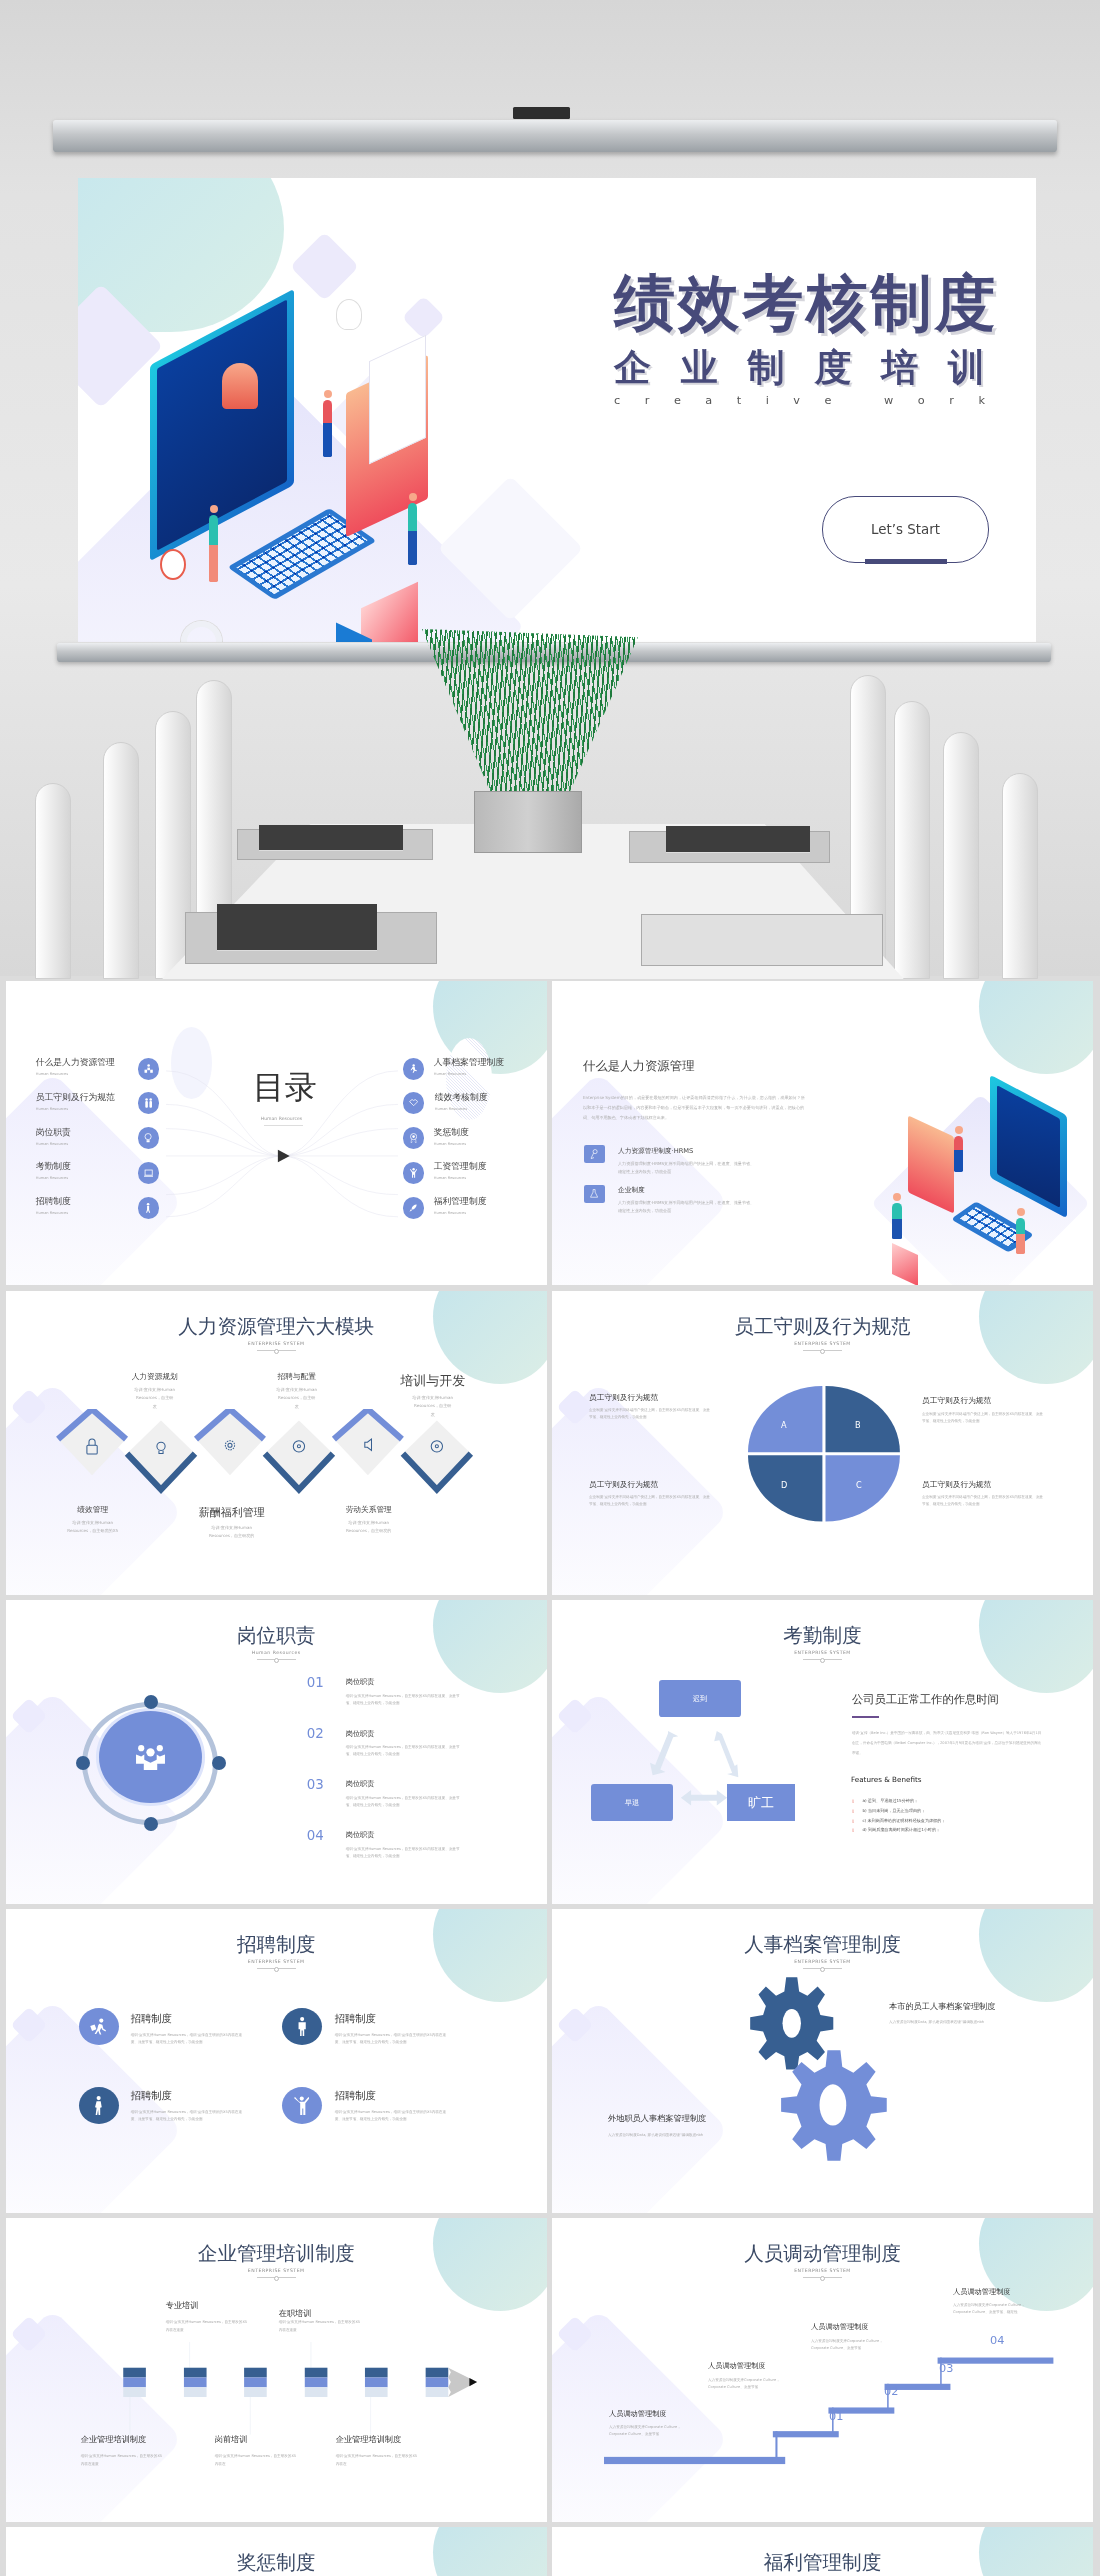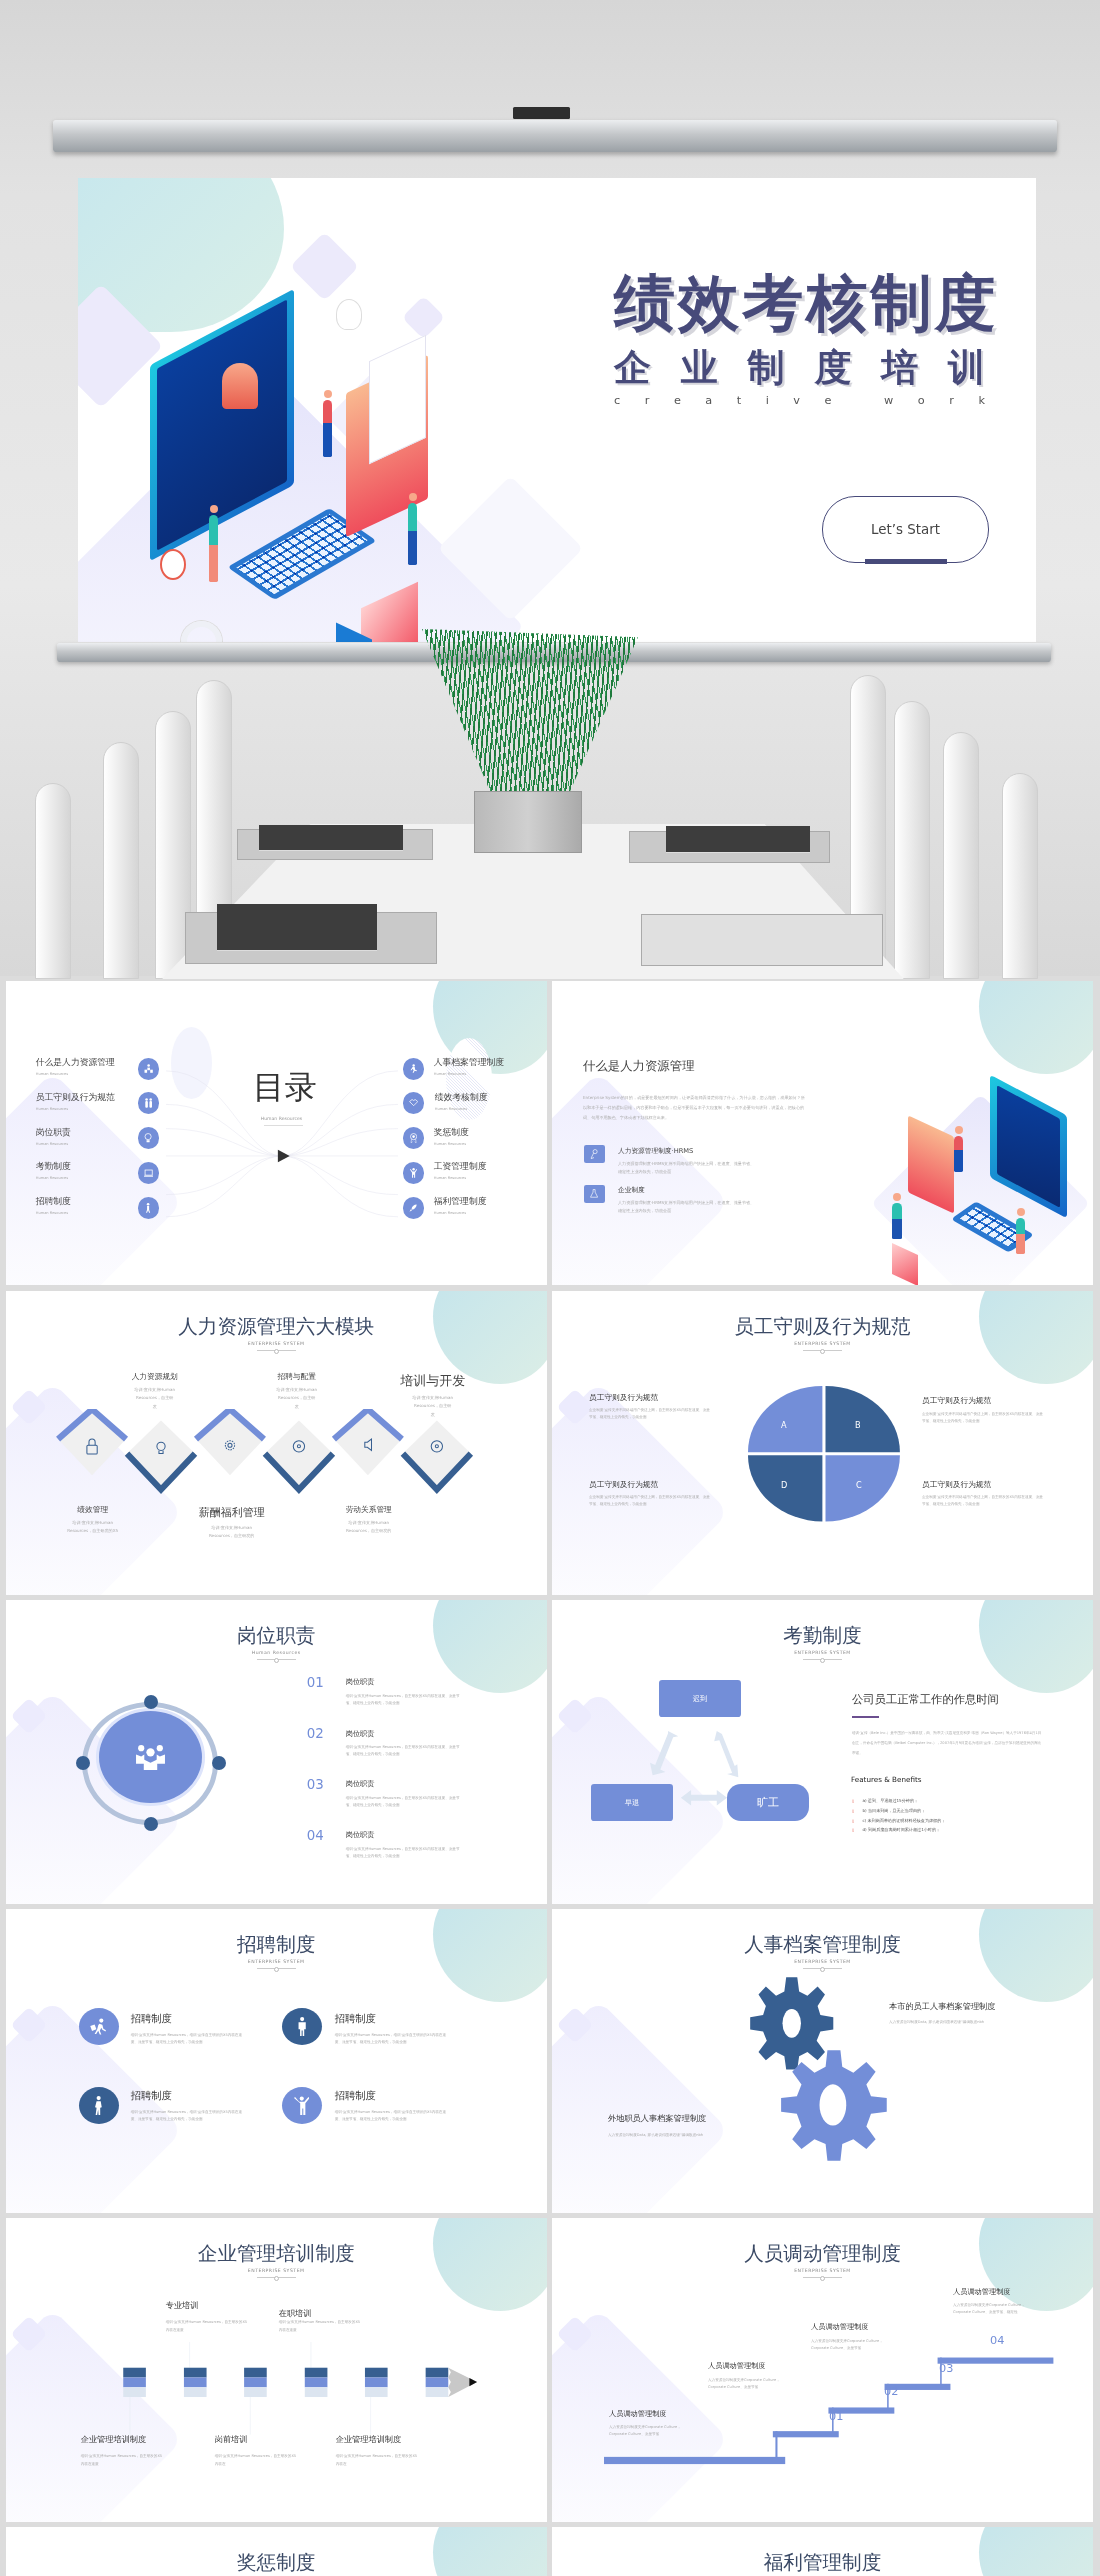--- a/index.html
+++ b/index.html
@@ -444,21 +444,21 @@
 
 <div class="slide" style="left:552px;top:1600px">
   <div class="corner"></div>
   <div class="bgd1"></div>
   <div class="bgd2"></div>
   <div class="stitle">考勤制度</div>
   <div class="ssub">ENTERPRISE SYSTEM</div>
   <div class="sline"></div>
   <div class="abs c-light" style="left:107px;top:80px;width:82px;height:37px;border-radius:3.1px;display:flex;align-items:center;justify-content:center;color:#fff;font-size:7.2px">迟到</div>
   <div class="abs c-light" style="left:39px;top:184px;width:82px;height:37px;border-radius:3.1px;display:flex;align-items:center;justify-content:center;color:#fff;font-size:7.2px">早退</div>
-  <div class="abs c-light" style="left:175px;top:184px;width:82px;height:37px;border-radius:14px;display:flex;align-items:center;justify-content:center;color:#fff;font-size:11px">旷工</div>
+  <div class="abs c-light" style="left:175px;top:184px;width:68px;height:37px;border-radius:0;display:flex;align-items:center;justify-content:center;color:#fff;font-size:13px">旷工</div>
   <svg class="abs" style="left:98px;top:131px" width="113" height="77" viewBox="0 0 220 150">
     <g fill="#dde6f2">
       <polygon points="35,0 55,10 45,12 20,75 30,80 5,86 0,62 10,66 35,5"></polygon>
       <polygon points="130,0 125,20 135,18 160,82 150,84 172,90 170,65 165,68 140,6"></polygon>
       <polygon points="60,130 80,115 80,124 130,124 130,115 150,130 130,145 130,136 80,136 80,145"></polygon>
     </g>
   </svg>
   <div class="abs" style="left:300px;top:92px;font-size:11.3px;color:#333">公司员工正常工作的作息时间</div>
   <div class="abs" style="left:300px;top:116px;width:27px;height:1.5px;background:#6b4f8f"></div>
   <div class="p" style="left:300px;top:129px;width:191px;font-size:3.6px;line-height:9.8px">培训·宣传（Bele Inc.）是中国的一家高科技，由、斯蒂夫·沃兹尼亚克和罗·韦恩（Ron Wayne）等人于1976年4月1日创立，并命名为中国电脑（Beibei Computer Inc.），2007年1月9日更名为培训·宣传，总部位于加利福尼亚州的库比蒂诺。</div>

